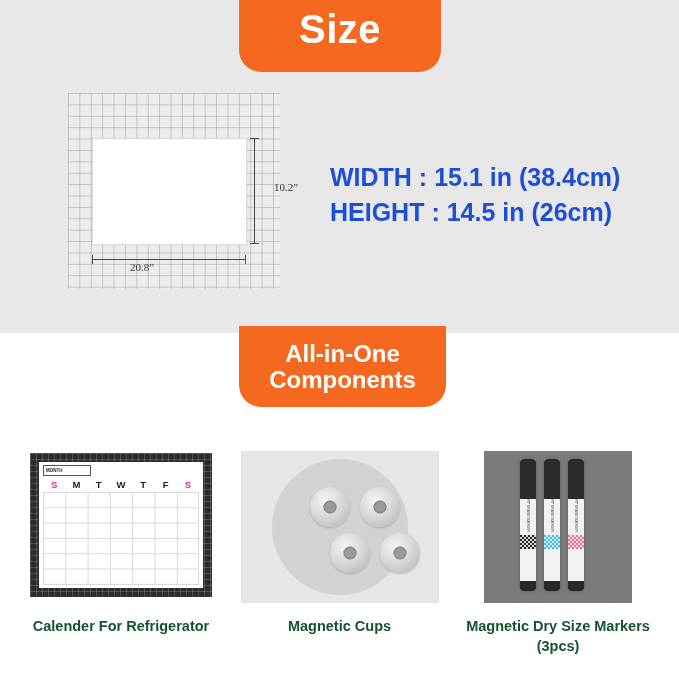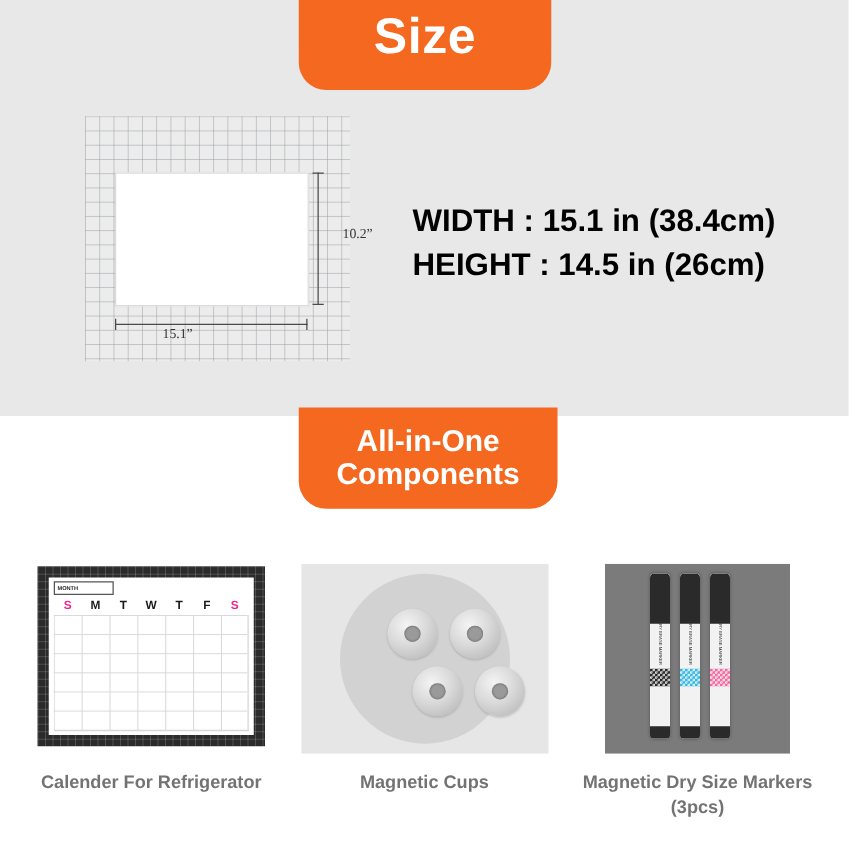--- a/index.html
+++ b/index.html
@@ -129,21 +129,21 @@
     font-size: 11px;
     color: #333333;
     font-family: "Liberation Serif", serif;
     padding-left: 10px;
   }
 
   .size-text {
     position: absolute;
     left: 330px;
     top: 160px;
-    color: #000000;
+    color: #1d4ed8;
   }
   .size-line {
     font-size: 25px;
     font-weight: bold;
     line-height: 1.38;
     white-space: nowrap;
   }
 
   
   .components-section {
@@ -181,21 +181,21 @@
   .card-img {
     width: 198px;
     height: 152px;
     position: relative;
     overflow: hidden;
   }
   .card-caption {
     margin-top: 14px;
     font-size: 14.5px;
     font-weight: bold;
-    color: #737373;
+    color: #14532d;
     text-align: center;
     line-height: 1.35;
     width: 215px;
   }
 
   
   .cal {
     position: absolute;
     inset: 0;
     background: #ffffff;
@@ -393,21 +393,21 @@
     </div>
 
     <div class="graph-wrap">
       <div class="graph-paper"></div>
       <div class="board-white"></div>
 
       <div class="dim-v"></div>
       <div class="dim-v-label">10.2”</div>
 
       <div class="dim-h"></div>
-      <div class="dim-h-label">15.1”</div>
+      <div class="dim-h-label">20.8”</div>
     </div>
 
     <div class="size-text">
       <div class="size-line">WIDTH : 15.1 in (38.4cm)</div>
       <div class="size-line">HEIGHT : 14.5 in (26cm)</div>
     </div>
   </section>
 
   <div class="divider"></div>
 

